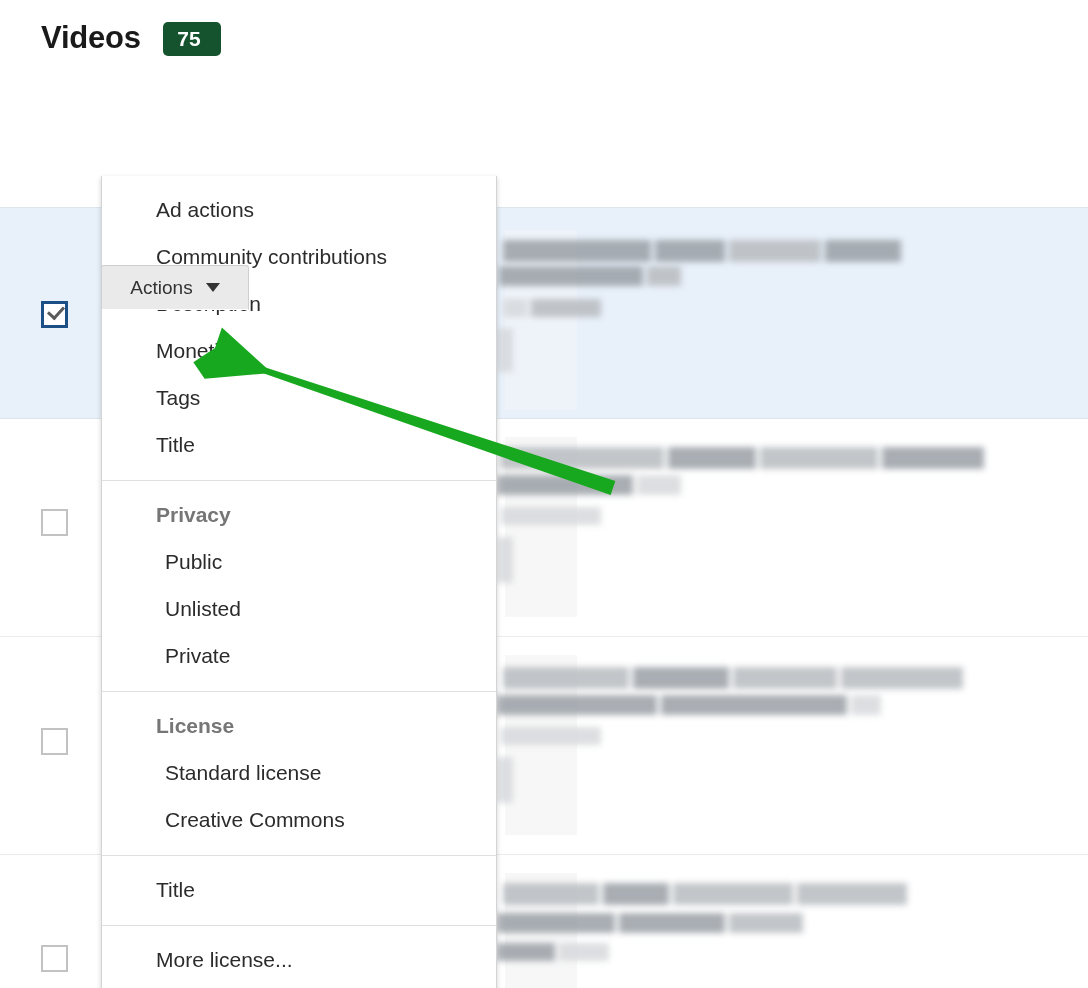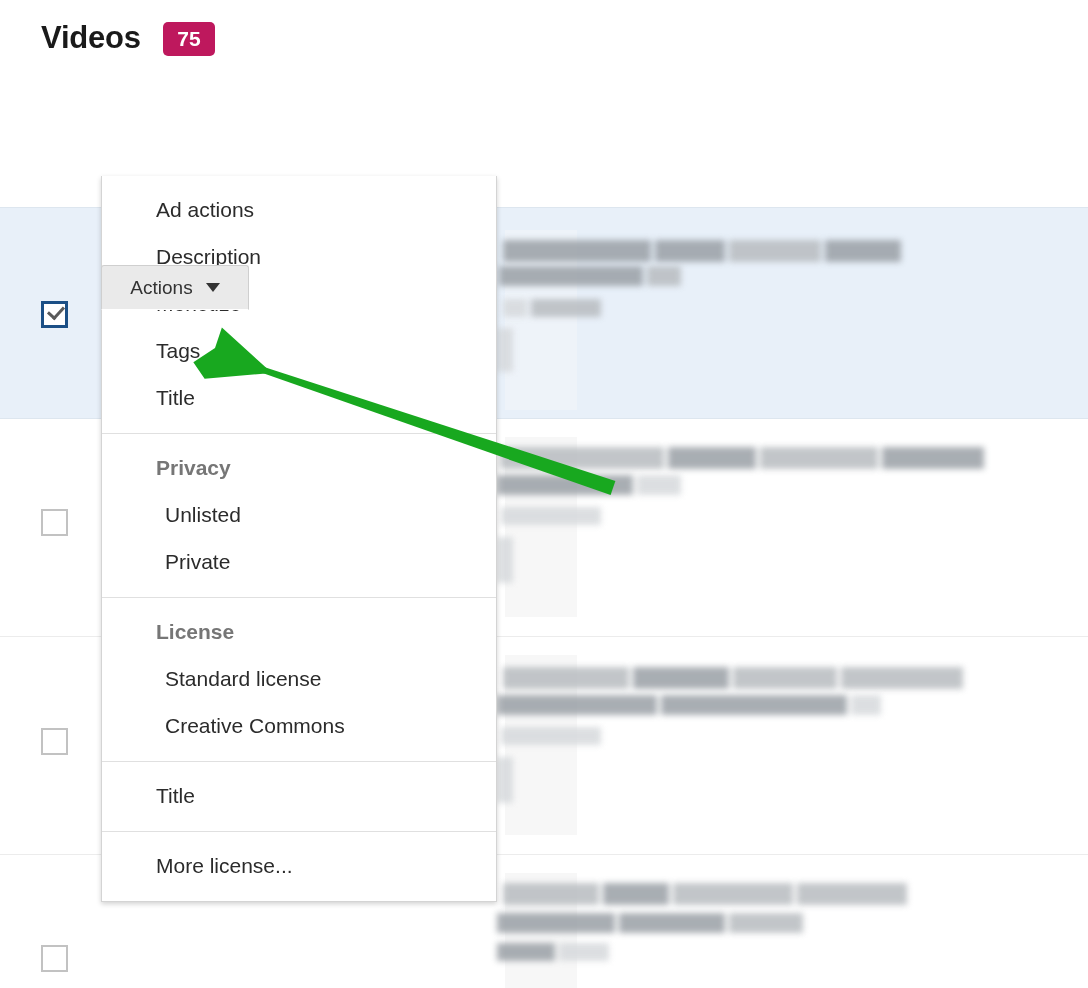--- a/index.html
+++ b/index.html
@@ -26,26 +26,26 @@
     gap: 22px;
   }
   #page-title {
     font-size: 31px;
     font-weight: bold;
     color: #1a1a1a;
     letter-spacing: -0.2px;
     line-height: 1;
   }
   #count-badge {
-    background: #be185d;
+    background: #14532d;
     color: #ffffff;
     font-size: 21px;
     font-weight: bold;
     border-radius: 5px;
-    padding: 6px 13px 7px 13px;
+    padding: 6px 19px 7px 13px;
     line-height: 1;
     min-width: 26px;
     text-align: center;
   }
 
   
   #toolbar {
     position: absolute;
     left: 0;
     top: 131px;
@@ -298,28 +298,30 @@
     <div class="blur" style="left:497px;top:88px;width:130px;height:18px;">
       <span class="bl-t" style="width:58px"></span><span class="bl-l" style="width:50px"></span>
     </div>
   </div>
 </div>
 
 <div id="actions-menu">
 
   <div class="menu-section">
     <div class="menu-item">Ad actions</div>
+    <div class="menu-item">Community contributions</div>
     <div class="menu-item">Description</div>
     <div class="menu-item">Monetize</div>
     <div class="menu-item">Tags</div>
     <div class="menu-item">Title</div>
   </div>
 
   <div class="menu-section">
     <div class="menu-header">Privacy</div>
+    <div class="menu-item sub">Public</div>
     <div class="menu-item sub">Unlisted</div>
     <div class="menu-item sub">Private</div>
   </div>
 
   <div class="menu-section">
     <div class="menu-header">License</div>
     <div class="menu-item sub">Standard license</div>
     <div class="menu-item sub">Creative Commons</div>
   </div>
 

